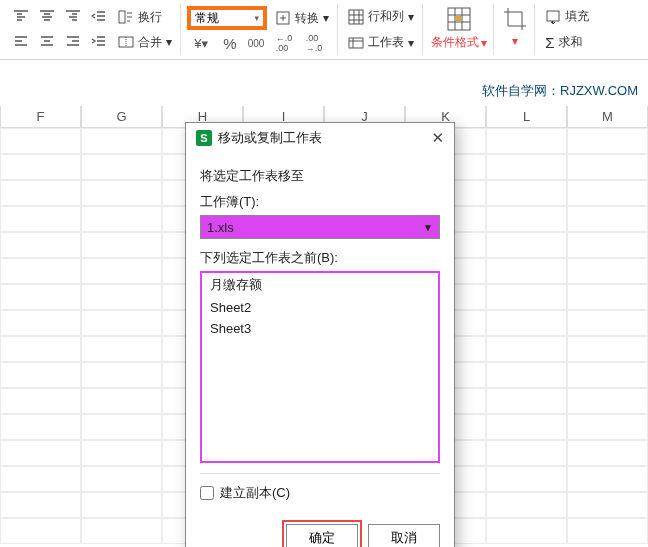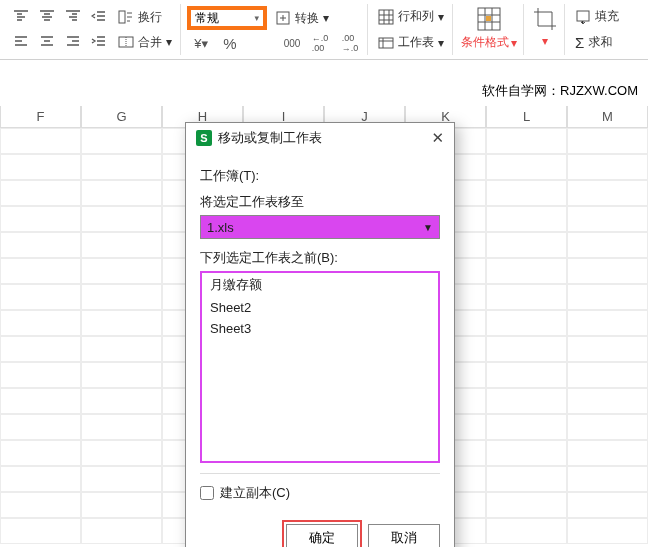--- a/index.html
+++ b/index.html
@@ -10,21 +10,21 @@
 .ribbon-row { display: flex; gap: 4px; align-items: center; }
 .icon-btn { width: 22px; height: 22px; display: flex; align-items: center; justify-content: center; font-size: 15px; color: #555; cursor: pointer; }
 .icon-btn svg { width: 16px; height: 16px; stroke: #555; fill: none; stroke-width: 1.3; }
 .ribbon-combo { height: 24px; padding: 0 4px; border: 4px solid #f97316; background: #fff; font-size: 12px; display: flex; align-items: center; gap: 6px; cursor: pointer; min-width: 80px; justify-content: space-between; }
 .ribbon-combo .arrow { font-size: 9px; color: #666; }
 .ribbon-text-btn { display: flex; align-items: center; gap: 4px; font-size: 12px; color: #333; cursor: pointer; padding: 2px 4px; }
 .ribbon-text-btn svg { width: 16px; height: 16px; }
 .ribbon-big { display: flex; flex-direction: column; align-items: center; gap: 2px; padding: 2px 6px; font-size: 12px; color: #ef4444; cursor: pointer; border-right: 1px solid #e0e0e0; }
 .ribbon-big svg { width: 26px; height: 26px; }
 
-.watermark { position: absolute; right: 10px; top: 82px; color: #000000; font-size: 13px; }
+.watermark { position: absolute; right: 10px; top: 82px; color: #0c4a6e; font-size: 13px; }
 
 .grid { position: absolute; left: 0; top: 106px; }
 .col-headers { display: flex; height: 22px; }
 .col-header { border: 0.5px solid #dcdcdc; border-top: none; text-align: center; font-size: 13px; color: #555; display: flex; align-items: center; justify-content: center; background: #fff; width: 81px; }
 .rows { display: flex; flex-direction: column; }
 .row { display: flex; height: 26px; }
 .cell { width: 81px; border: 0.5px solid #ececec; }
 
 .dialog { position: absolute; left: 185px; top: 122px; width: 270px; background: #fff; border: 1px solid #888; box-shadow: 4px 4px 14px rgba(0,0,0,0.25); }
 .dlg-title { display: flex; align-items: center; justify-content: space-between; padding: 6px 10px; font-size: 13px; color: #222; }
@@ -123,21 +123,21 @@
           </svg>
           <span>转换</span>
           <span class="arrow">▾</span>
         </div>
     </div>
     <div class="ribbon-row">
       <div class="icon-btn" style="font-size:13px;width:28px;"><span>¥</span>▾</div>
       <div class="icon-btn">
           <span>%</span>
         </div>
-      <div class="icon-btn" style="font-size:10px;margin-left:36px;">
+      <div class="icon-btn" style="font-size:10px;">
           <span>000</span>
         </div>
       <div class="icon-btn" style="font-size:9px;width:26px;">←.0<br>.00</div>
       <div class="icon-btn" style="font-size:9px;width:26px;">.00<br>→.0</div>
     </div>
   </div>
 
   <div class="ribbon-group">
     <div class="ribbon-row">
       <div class="ribbon-text-btn">
@@ -378,22 +378,22 @@
 
 <div class="dialog">
   <div class="dlg-title">
     <div class="dlg-title-left">
       <div class="logo">S</div>
       <span>移动或复制工作表</span>
     </div>
     <div class="dlg-close">✕</div>
   </div>
   <div class="dlg-body">
+    <div class="lbl">将选定工作表移至</div>
     <div class="lbl">工作簿(T):</div>
-    <div class="lbl">将选定工作表移至</div>
     <div class="dlg-select">
       <span>1.xls</span>
       <span class="arrow">▼</span>
     </div>
     <div class="lbl" style="margin-top:10px;">下列选定工作表之前(B):</div>
     <div class="dlg-list">
         <div class="dlg-list-item">月缴存额</div>
         <div class="dlg-list-item">Sheet2</div>
         <div class="dlg-list-item">Sheet3</div>
       </div>

